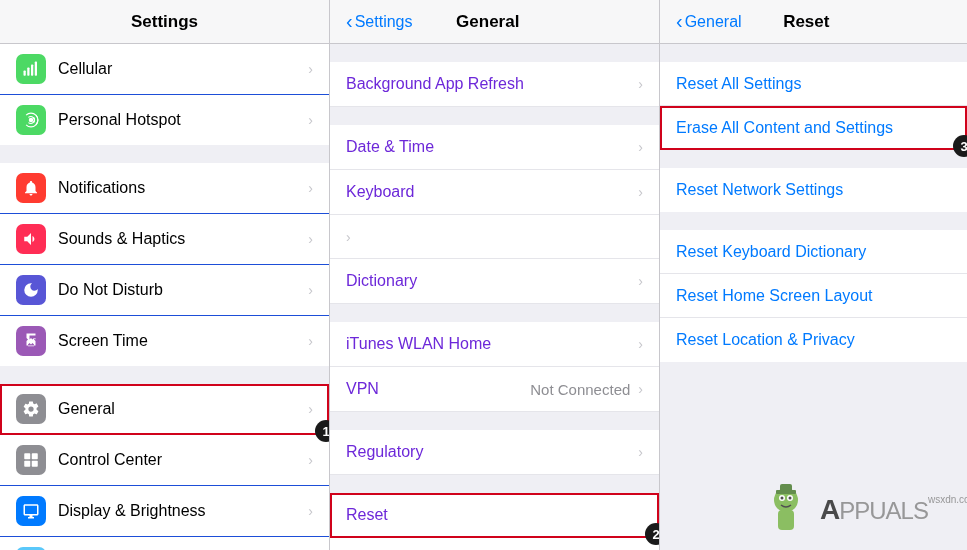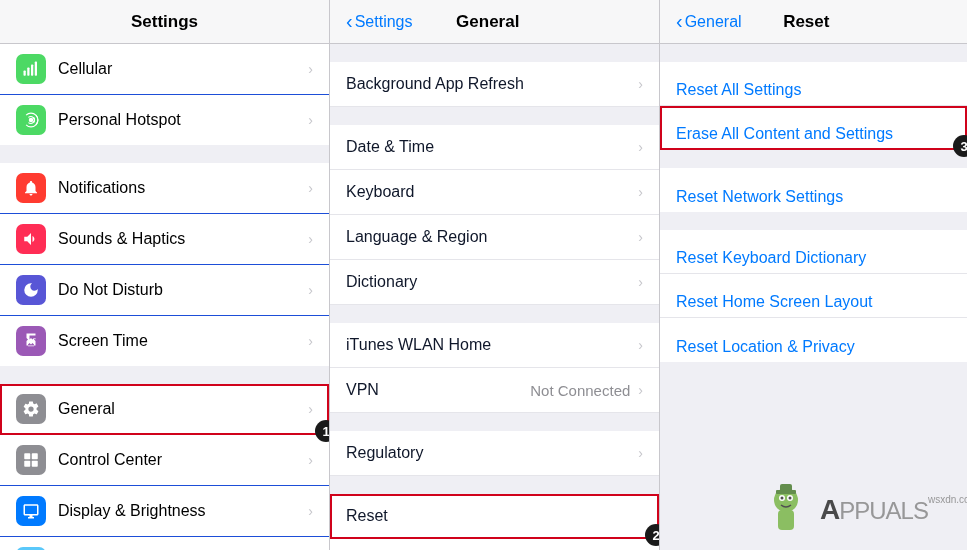--- a/index.html
+++ b/index.html
@@ -163,21 +163,21 @@
 
     .general-item.highlighted {
       outline: 2.5px solid #d0021b;
       outline-offset: -2px;
       z-index: 2;
     }
 
     .general-item .item-label {
       flex: 1;
       font-size: 16px;
-      color: #0f172a;
+      color: #6d28d9;
     }
 
     .general-item .item-value {
       font-size: 15px;
       color: #8e8e93;
       margin-right: 8px;
     }
 
     .general-item .chevron {
       color: #c7c7cc;
@@ -217,21 +217,21 @@
     }
 
     .reset-list {
       overflow-y: auto;
       flex: 1;
     }
 
     .reset-item {
       background: #fff;
       display: flex;
-      align-items: flex-end;
+      align-items: center;
       padding: 6px 16px;
       border-bottom: 1px solid #e5e5ea;
       min-height: 44px;
       cursor: pointer;
       position: relative;
     }
 
     .reset-item.highlighted {
       outline: 2.5px solid #d0021b;
       outline-offset: -2px;
@@ -436,21 +436,20 @@
     <div class="general-divider"></div>
     <div class="general-item">
       <span class="item-label">Date &amp; Time</span>
       <span class="chevron">›</span>
     </div>
     <div class="general-item">
       <span class="item-label">Keyboard</span>
       <span class="chevron">›</span>
     </div>
     <div class="general-item">
-      <span class="item-label">Language &amp; Region</span>
       <span class="chevron">›</span>
     </div>
     <div class="general-item">
       <span class="item-label">Dictionary</span>
       <span class="chevron">›</span>
     </div>
 
     <div class="general-divider"></div>
     <div class="general-item">
       <span class="item-label">iTunes WLAN Home</span>

